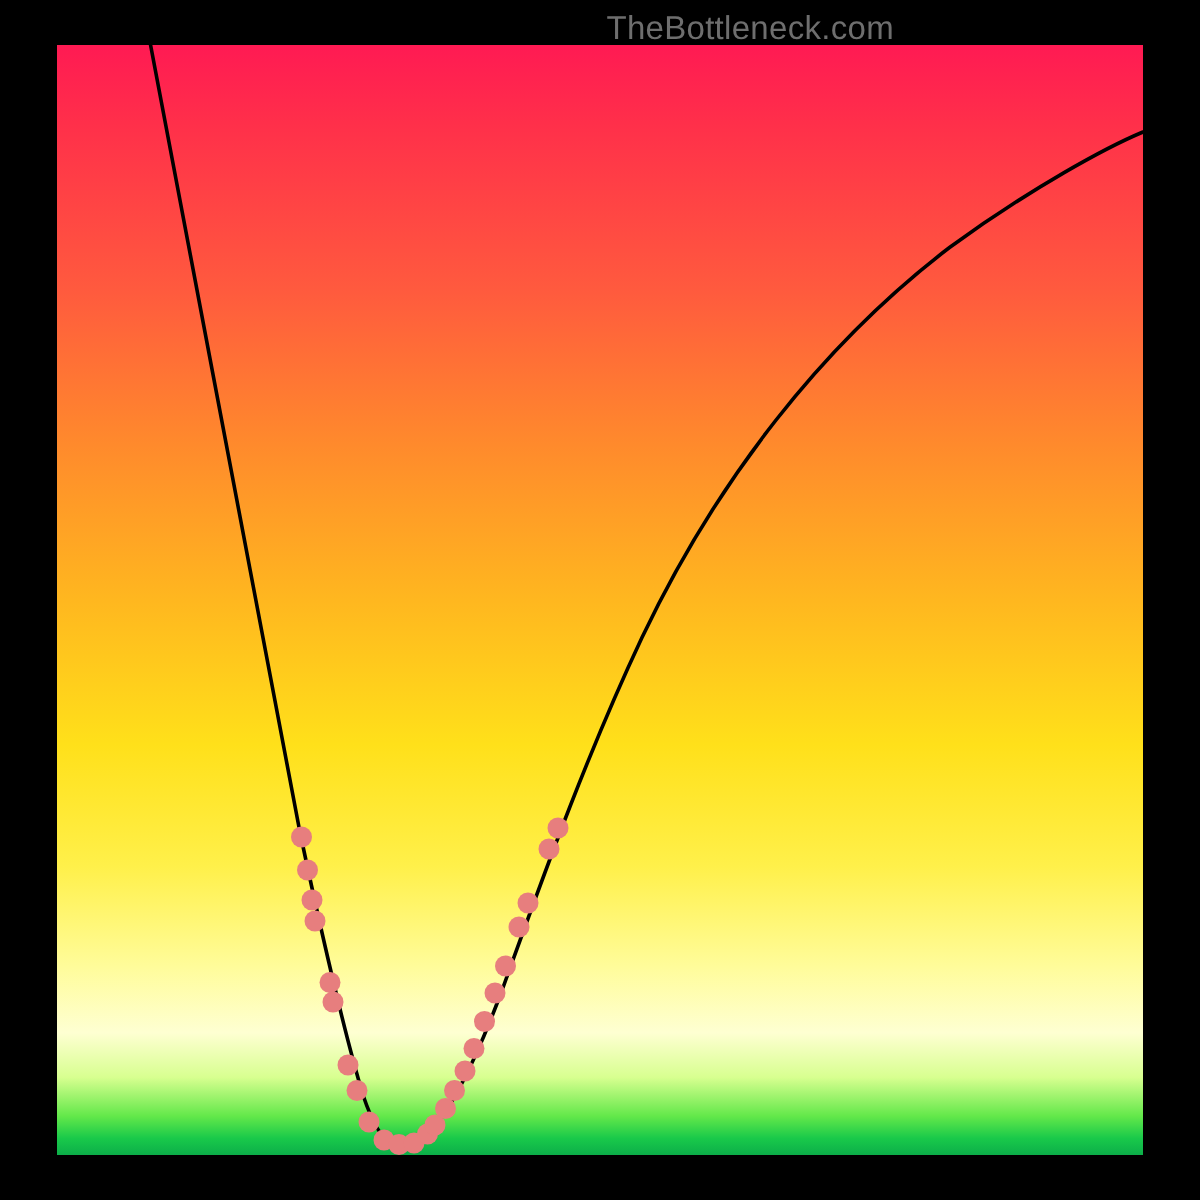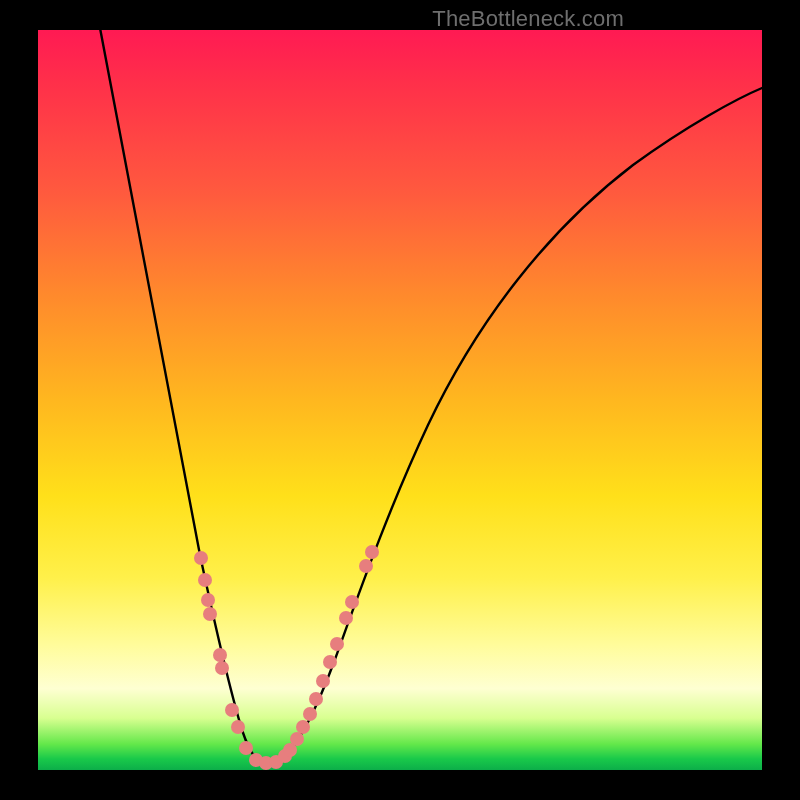--- a/index.html
+++ b/index.html
@@ -11,21 +11,20 @@
     overflow: hidden;
     font-family: Arial, Helvetica, sans-serif;
   }
   .frame {
     position: absolute;
     left: 0;
     top: 0;
     width: 636px;
     height: 800px;
     background: #000;
-    padding-left: 28px;
   }
   .plot {
     position: absolute;
     left: 38px;
     top: 30px;
     width: 724px;
     height: 740px;
     
     background: linear-gradient(
       to bottom,

